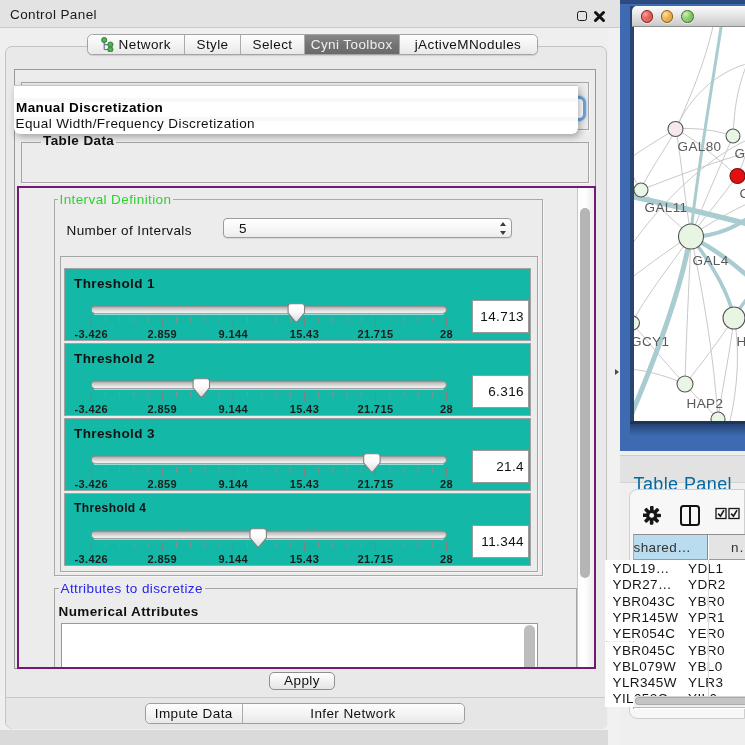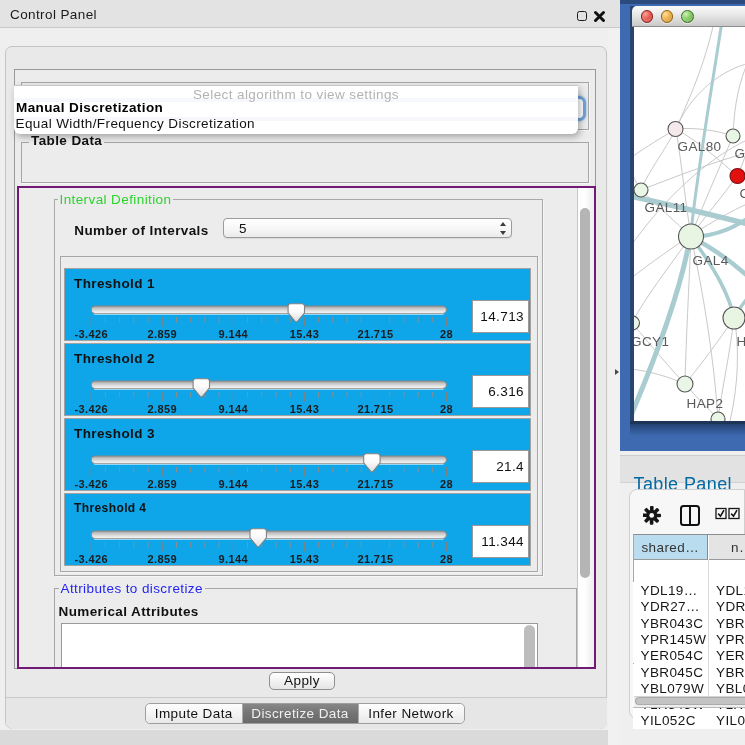--- a/index.html
+++ b/index.html
@@ -7,29 +7,29 @@
 .abs { position:absolute; }
 #root { position:relative; width:745px; height:745px; }
 .gtitle { position:absolute; font-size:13.5px; padding:0 2px; background:#ececec; line-height:13px; }
 .gbox { position:absolute; border:1px solid #a6a6a6; box-shadow:1px 1px 0 rgba(255,255,255,.55); }
 .combo { position:absolute; border:1px solid #9c9c9c; border-radius:4px;
   background:linear-gradient(#ffffff,#f6f6f6 60%,#ebebeb); font-size:13.5px; color:#111;
   box-shadow:0 1px 1px rgba(0,0,0,.08); }
 .stepper { position:absolute; width:9px; height:12.5px; }
 .stepper:before { content:""; position:absolute; left:1px; top:0; border:3.2px solid transparent; border-bottom:4px solid #3c3c3c; border-top:none; }
 .stepper:after { content:""; position:absolute; left:1px; bottom:0; border:3.2px solid transparent; border-top:4px solid #3c3c3c; border-bottom:none; }
-.tpanel { border:1px solid #a2a2a2; background:#0ea5e9;padding-left:28px; }
+.tpanel { border:1px solid #a2a2a2; background:#14b8a6;padding-left:28px; }
 .vbox { left:407px; top:31px; width:57px; height:33px; background:#fff; border:1px solid #9a9a9a;
   font-size:13.5px; color:#111; text-align:right; line-height:31px; padding-right:4px; }
 .seg { display:flex; align-items:center; justify-content:center; font-size:13.5px; color:#111;
   border-left:1px solid #ababab; background:linear-gradient(#fdfdfd,#f3f3f3 55%,#e8e8e8); }
 .seg:first-child { border-left:none; border-radius:5px 0 0 5px; }
 .seg:last-child { border-radius:0 5px 5px 0; }
 .seg.dark { background:linear-gradient(#878787,#727272 55%,#6a6a6a); color:#f0f0f0; }
-.trow { left:633px; width:112px; height:16.3px; font-size:13.5px; color:#161616; background:#fff;margin-top:22px; }
+.trow { left:605px; width:112px; height:16.3px; font-size:13.5px; color:#161616; background:#fff; }
 .trow .c1 { position:absolute; left:7.5px; top:1px; }
 .trow .c2 { position:absolute; left:83px; top:1px; }
 </style></head>
 <body>
 <div id="root">
 
 <div class="abs" style="left:0;top:0;width:620px;height:745px;background:#efefef"></div>
 <div class="abs" style="left:0;top:0;width:620px;height:28px;background:#e3e3e3;border-bottom:1px solid #c9c9c9"></div>
 <div class="abs" style="left:10px;top:7px;font-size:13.5px;color:#1b1b1b">Control Panel</div>
 <div class="abs" style="left:577px;top:10.5px;width:10px;height:10px;border:1.6px solid #1a1a1a;border-radius:2.5px"></div>
@@ -39,30 +39,30 @@
 <div class="abs" style="left:0;top:729.5px;width:620px;height:15.5px;background:#dadada"></div>
 
 <div class="abs" style="left:5px;top:45.5px;width:602px;height:683.5px;border-radius:7px;background:#e9e9e9;border:1px solid #c4c4c4"></div>
 
 <div class="abs" style="left:13.5px;top:68.5px;width:582px;height:600.5px;border:1px solid #999;background:#ececec"></div>
 
 <div class="gbox" style="left:20.5px;top:81.5px;width:568px;height:48px"></div>
 <div class="abs" style="left:540px;top:96px;width:46px;height:25px;border-radius:7px;background:#fff;border:3px solid #6fa3d9;box-shadow:0 0 3px rgba(90,150,210,.8)"></div>
 
 <div class="gbox" style="left:20.5px;top:141.5px;width:568px;height:41px"></div>
-<div class="gtitle" style="left:29px;top:133.5px;color:#111;font-weight:bold">Table Data</div>
+<div class="gtitle" style="left:41px;top:133.5px;color:#111;font-weight:bold">Table Data</div>
 
 <div class="abs" style="left:16.5px;top:186px;width:579px;height:483px;border:2px solid #701a75;background:#ececec;overflow:hidden">
 
   <div id="scrollcontent" class="abs" style="left:0;top:0;width:560px;height:482px">
 
     <div class="gbox" style="left:35px;top:10.5px;width:489px;height:377.5px;border-color:#a9a9a9"></div>
     <div class="gtitle" style="left:39px;top:4.5px;color:#2bd42b">Interval Definition</div>
 
-    <div class="abs" style="left:48px;top:34.5px;width:150px;text-align:center;font-weight:bold;font-size:13.5px;color:#111">Number of Intervals</div>
+    <div class="abs" style="left:48px;top:34.5px;width:150px;text-align:left;font-weight:normal;font-size:13.5px;color:#111">Number of Intervals</div>
     <div class="combo" style="left:204.5px;top:29.5px;width:289px;height:20px">
       <span class="abs" style="left:15px;top:2px">5</span>
       <span class="stepper" style="left:275px;top:3.7px"></span>
     </div>
 
     <div class="gbox" style="left:41.5px;top:67.5px;width:477.5px;height:316.5px"></div>
 
     <div class="abs" style="left:-17.5px;top:-187px">
 <div class="abs tpanel" style="left:63px;top:267px;width:467px;height:73px">
 <div class="abs" style="left:9px;top:7px;font-weight:bold;font-size:13.5px;color:#111">Threshold 1</div>
@@ -292,24 +292,36 @@
 
   <div class="abs" style="right:0;top:0;width:17px;height:481px;background:linear-gradient(90deg,#fcfcfc,#ffffff 40%,#ededed);border-left:1px solid #c7c7c7"></div>
   <div class="abs" style="right:3.5px;top:20px;width:10px;height:370px;background:#b5b5b5;border-radius:5px"></div>
 </div>
 
 <div class="abs" style="left:269px;top:671.5px;width:66px;height:18px;border:1px solid #8f8f8f;border-radius:5px;background:linear-gradient(#ffffff,#f1f1f1 55%,#e5e5e5);font-size:13.5px;color:#111;text-align:center;line-height:16px">Apply</div>
 <div class="abs" style="left:5.5px;top:696.5px;width:601px;height:32px;background:#e6e6e6;border-top:1px solid #c9c9c9;border-radius:0 0 7px 7px"></div>
 
 <div class="abs" style="left:145px;top:702.5px;width:319.5px;height:21.5px;border:1px solid #9e9e9e;border-radius:5px;display:flex;overflow:hidden;background:#fff">
   <div class="seg" style="width:95.5px">Impute Data</div>
-  <div class="seg dark" style="width:116px">Discretize Data</div>
   <div class="seg" style="flex:1">Infer Network</div>
 </div>
 
+<div class="abs" style="left:86.5px;top:34px;width:451px;height:21px;border:1px solid #a3a3a3;border-radius:5.5px;display:flex;overflow:hidden;background:#fff;box-shadow:0 1px 1px rgba(0,0,0,.12)">
+  <div class="seg" style="width:96.5px">
+    <svg width="13" height="15" viewBox="0 0 13 15" style="margin-right:5px">
+      <path d="M3.2 4 L3.2 12.5 M3.2 7.3 L9 7.6 M3.2 12.3 L9 12.6" stroke="#667788" stroke-width="1.2" fill="none"></path>
+      <circle cx="3.2" cy="3" r="2.6" fill="#55b055" stroke="#2e7d2e" stroke-width="0.9"></circle>
+      <circle cx="9.4" cy="7.6" r="2.6" fill="#55b055" stroke="#2e7d2e" stroke-width="0.9"></circle>
+      <circle cx="9.4" cy="12.4" r="2.6" fill="#55b055" stroke="#2e7d2e" stroke-width="0.9"></circle>
+    </svg>Network</div>
+  <div class="seg" style="width:56px">Style</div>
+  <div class="seg" style="width:64px">Select</div>
+  <div class="seg dark" style="width:94.5px">Cyni Toolbox</div>
+  <div class="seg" style="flex:1">jActiveMNodules</div>
+</div>
 
 <div class="abs" style="left:607.5px;top:28px;width:12.5px;height:717px;background:#f1f1f1"></div>
 <div class="abs" style="left:615px;top:368.5px;width:0;height:0;border:3px solid transparent;border-left:4px solid #4a4a4a"></div>
 
 <div class="abs" style="left:620px;top:0;width:125px;height:451px;background:#3d6ab1"></div>
 <div class="abs" style="left:620px;top:0;width:125px;height:3.5px;background:#2b4b7e"></div>
 
 <div class="abs" style="left:629.5px;top:5.5px;width:4px;height:417.5px;background:#27456f"></div>
 <div class="abs" style="left:632px;top:5.5px;width:113px;height:21.5px;background:linear-gradient(#fbfbfb,#e9e9e9 40%,#c9c9c9);border-bottom:1px solid #8e8e8e;border-radius:5px 0 0 0"></div>
 <div class="abs" style="left:640.5px;top:10px;width:12.6px;height:12.6px;border-radius:50%;background:radial-gradient(circle at 35% 28%,#ffa49b,#e0453c 55%,#9e2720);border:0.5px solid #8c221c;box-shadow:inset 0 -2px 3px rgba(255,255,255,.35), 0 1px 1px rgba(255,255,255,.5)"></div>
@@ -410,21 +422,21 @@
     <rect x="14" y="1.5" width="10" height="10"></rect>
   </g>
   <g fill="none" stroke="#161616" stroke-width="1.6">
     <path d="M3.2 6.6 L5.5 9.2 L9 3.2"></path>
     <path d="M16.2 6.6 L18.5 9.2 L22 3.2"></path>
   </g>
 </svg>
 
 <div class="abs" style="left:633px;top:534px;width:112px;height:175px;border-left:1px solid #a9a9a9;border-top:1px solid #8f8f8f;background:#fff">
 </div>
-<div class="abs" style="left:633.5px;top:534.5px;width:74.5px;height:25px;background:#b9dcee;border-right:1px solid #8a8a8a;border-bottom:1px solid #9a9a9a;font-size:13.5px;color:#333;text-align:center;line-height:25px">shared…</div>
+<div class="abs" style="left:633.5px;top:534.5px;width:74.5px;height:25px;background:#b9dcee;border-right:1px solid #8a8a8a;border-bottom:1px solid #9a9a9a;font-size:13.5px;color:#333;text-align:left;line-height:25px">shared…</div>
 <div class="abs" style="left:709px;top:534.5px;width:36px;height:25px;background:#e4e4e4;border-bottom:1px solid #9a9a9a;font-size:13.5px;color:#333;padding-left:22px;line-height:25px;overflow:hidden">n…</div>
 <div class="abs" style="left:707.5px;top:559.5px;width:1px;height:138px;background:#dcdcdc"></div>
 <div class="abs trow" style="top:560.0px">
       <span class="c1">YDL19…</span>
       <span class="c2">YDL1</span>
     </div>
 <div class="abs trow" style="top:576.3px">
       <span class="c1">YDR27…</span>
       <span class="c2">YDR2</span>
     </div>
@@ -457,17 +469,16 @@
       <span class="c2">YIL0</span>
     </div>
 <div class="abs" style="left:707.8px;top:559.5px;width:1px;height:139px;background:#dadada"></div>
 <div class="abs" style="left:633.5px;top:695.5px;width:111.5px;height:11px;background:#eeeeee;border-top:1px solid #d4d4d4"></div>
 <div class="abs" style="left:634.5px;top:697px;width:111px;height:8px;background:#c4c4c4;border:1px solid #ababab;border-right:none;border-radius:4.5px 0 0 4.5px"></div>
 <div class="abs" style="left:633px;top:706.5px;width:112px;height:1px;background:#b9b9b9"></div>
 
 <div class="abs" style="left:14px;top:84.5px;width:564px;height:49.5px;background:#fff;border-top:1px solid #c8c8c8;border-radius:0 0 6px 6px;box-shadow:2px 3px 7px rgba(0,0,0,.3);z-index:50">
   <div class="abs" style="left:0;top:12px;width:100%;height:4px;background:#f6f8fb"></div>
   <div class="abs" style="left:0;top:31.5px;width:100%;height:4px;background:#f6f8fb"></div>
-  <div class="abs" style="left:0;top:1px;width:100%;text-align:center;font-size:13.5px;color:#b3b3b3">Select algorithm to view settings</div>
   <div class="abs" style="left:2px;top:14px;font-size:13.5px;font-weight:bold;color:#000">Manual Discretization</div>
   <div class="abs" style="left:1.5px;top:30px;font-size:13.5px;color:#111">Equal Width/Frequency Discretization</div>
 </div>
 
 </div>
 </body></html>

